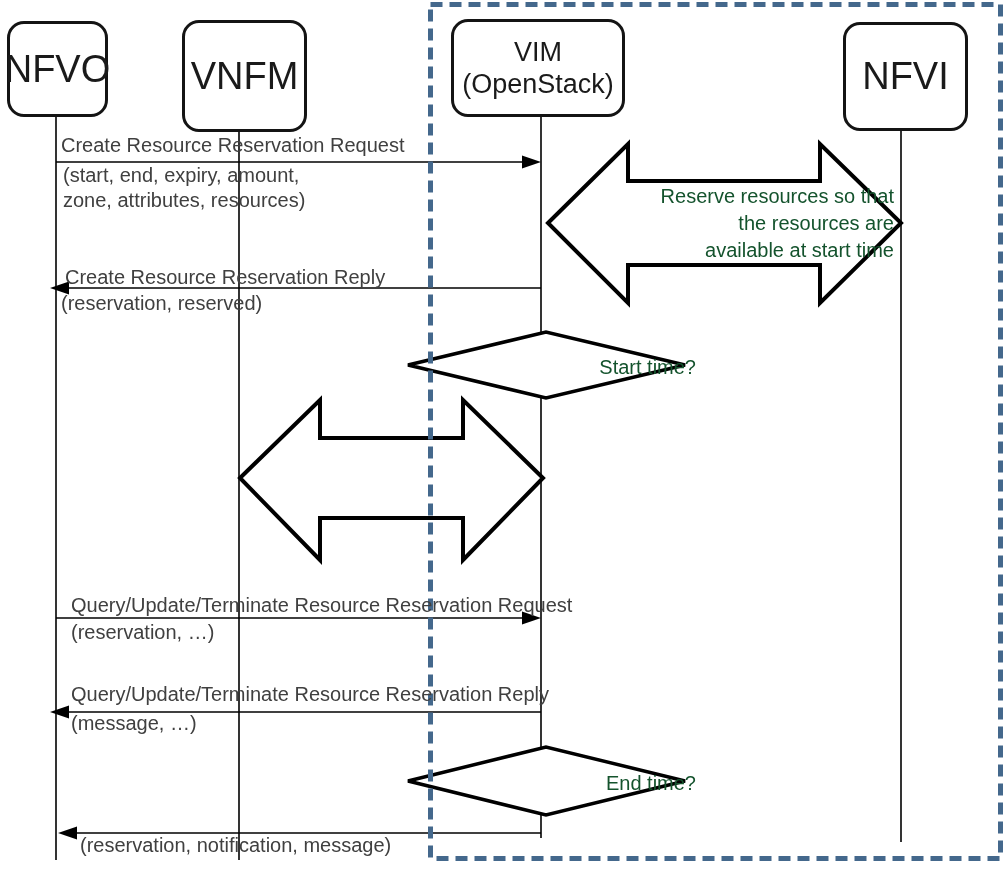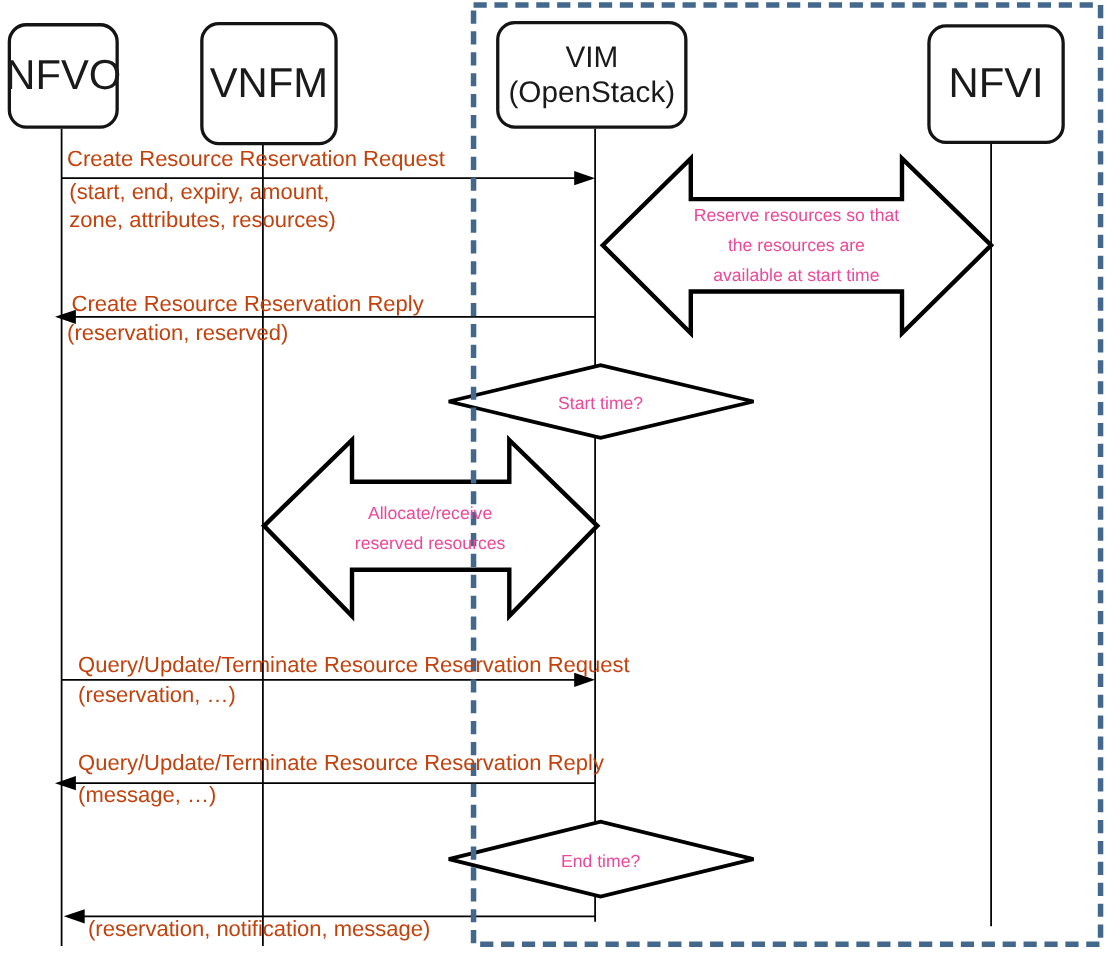--- a/index.html
+++ b/index.html
@@ -13,24 +13,24 @@
   .labels{z-index:3}
   .actors{z-index:4}
   .actor{
     position:absolute;border:3px solid #141414;border-radius:17px;background:#fff;
     display:flex;flex-direction:column;align-items:center;justify-content:center;
     text-align:center;box-sizing:border-box;
   }
   .actor .nm{font-size:38px;line-height:33px;color:#1a1a1a;}
   .actor .nm.two{font-size:27px;line-height:32px;}
   .lbl{
-    position:absolute;font-size:20px;line-height:22px;white-space:nowrap;color:#c2410c;
+    position:absolute;font-size:20px;line-height:22px;white-space:nowrap;color:#404040;
   }
   .ctr{
-    position:absolute;text-align:center;font-size:16px;line-height:27px;color:#ec4899;
+    position:absolute;text-align:right;font-size:20px;line-height:27px;color:#14532d;
   }
 </style>
 </head>
 <body>
 
 <div class="stage">
 
   <svg class="layer shapes" viewBox="0 0 1006 872">
 
     <line x1="56" y1="117" x2="56" y2="860" stroke="#000" stroke-width="1.6"></line>
@@ -80,24 +80,20 @@
     <div class="lbl" style="left:71px;top:683px">Query/Update/Terminate Resource Reservation Reply</div>
     <div class="lbl" style="left:71px;top:712px">(message, …)</div>
 
     <div class="lbl" style="left:80px;top:834px">(reservation, notification, message)</div>
 
     <div class="ctr" style="left:554px;top:183px;width:340px">
       <div>Reserve resources so that</div>
       <div>the resources are</div>
       <div>available at start time</div>
     </div>
-    <div class="ctr" style="left:221px;top:454px;width:340px">
-      <div>Allocate/receive</div>
-      <div>reserved resources</div>
-    </div>
 
     <div class="ctr" style="left:396px;top:354px;width:300px">Start time?</div>
     <div class="ctr" style="left:396px;top:770px;width:300px">End time?</div>
   </div>
 
   <div class="layer actors">
     <div class="actor" style="left:7px;top:21px;width:101px;height:96px">
       <div class="nm">NFVO</div>
     </div>
     <div class="actor" style="left:182px;top:20px;width:125px;height:112px">

